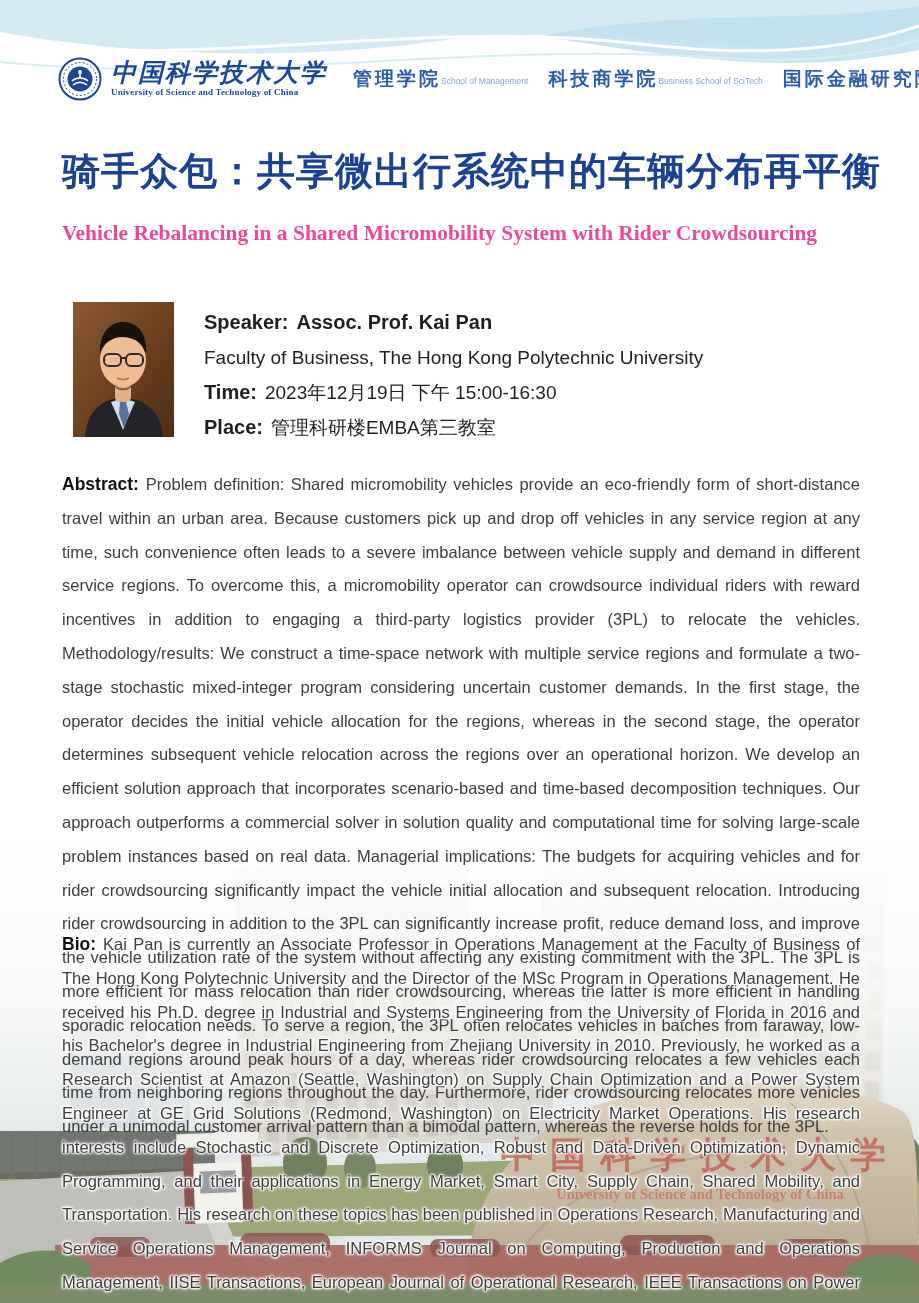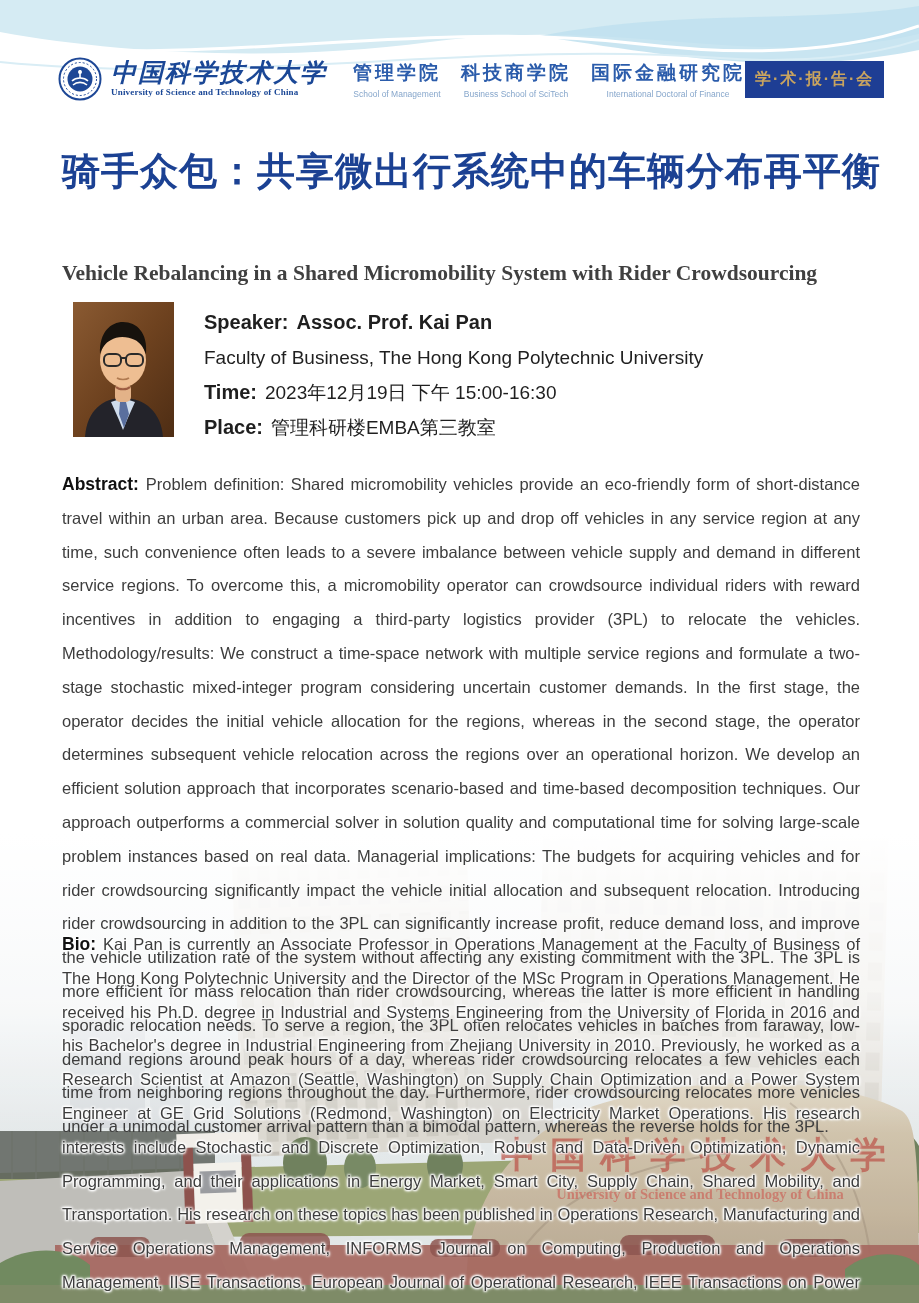--- a/index.html
+++ b/index.html
@@ -24,42 +24,42 @@
   .uni-zh {
     font-family:"Liberation Serif", serif; font-weight:bold; font-style:italic;
     font-size:25px; color:#1a4796; letter-spacing:2px; white-space:nowrap;
   }
   .uni-en {
     font-family:"Liberation Serif", serif; font-weight:bold;
     font-size:9px; color:#1a4796; letter-spacing:.2px; margin-top:2px; white-space:nowrap;
   }
   .header-divider { width:2px; height:44px; background:#a9cfe2; margin:0 14px 0 12px; }
   .institutes { display:flex; gap:20px; align-items:flex-start; }
-  .institute { display:flex; flex-direction:column; align-items:center; }
+  .institute { display:flex; flex-direction:row; align-items:center; }
   .inst-zh {
     font-size:19px; font-weight:bold; color:#2b5cab; letter-spacing:3px;
     font-family:"Liberation Serif", serif; white-space:nowrap;
   }
   .inst-en { font-size:8.5px; color:#86a6cb; margin-top:3px; white-space:nowrap; }
   .badge {
     margin-left:auto; background:#1e3e94; color:#c9a45f;
     font-size:16px; font-weight:bold; letter-spacing:2px;
     padding:8px 10px; white-space:nowrap;
   }
 
   
   .title-zh {
     position:absolute; top:146px; left:62px; width:800px; z-index:3;
     font-family:"Liberation Serif", serif; font-weight:bold;
     font-size:38px; color:#1b4193; letter-spacing:1px; white-space:nowrap;
   }
   .title-en {
     position:absolute; top:221px; left:62px; width:800px; z-index:3;
     font-family:"Liberation Serif", serif; font-weight:bold;
-    font-size:21.5px; color:#404040; white-space:nowrap;margin-top:40px;
+    font-size:21.5px; color:#ec4899; white-space:nowrap;
   }
 
   
   .speaker-row { position:absolute; top:302px; left:73px; width:780px; display:flex; gap:30px; z-index:3; }
   .speaker-photo { width:101px; height:135px; flex:0 0 auto; }
   .speaker-info { padding-top:3px; }
   .info-line { font-size:19px; color:#1f1f1f; line-height:35px; white-space:nowrap; }
   .info-line .lbl { font-weight:bold; font-size:20px; margin-right:8px; }
   .speaker-name { font-weight:bold; font-size:20px; }
 

